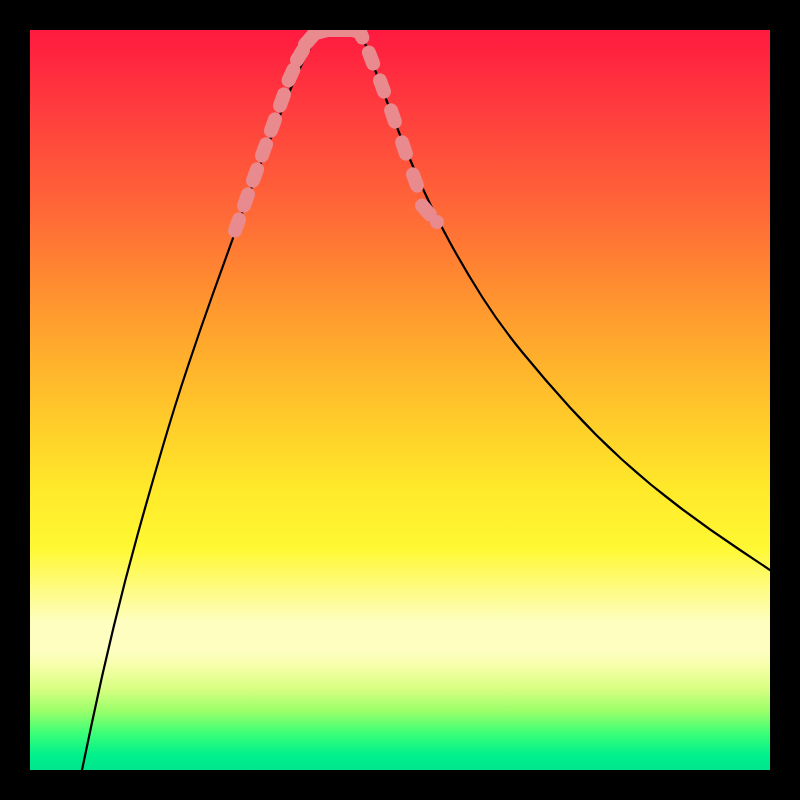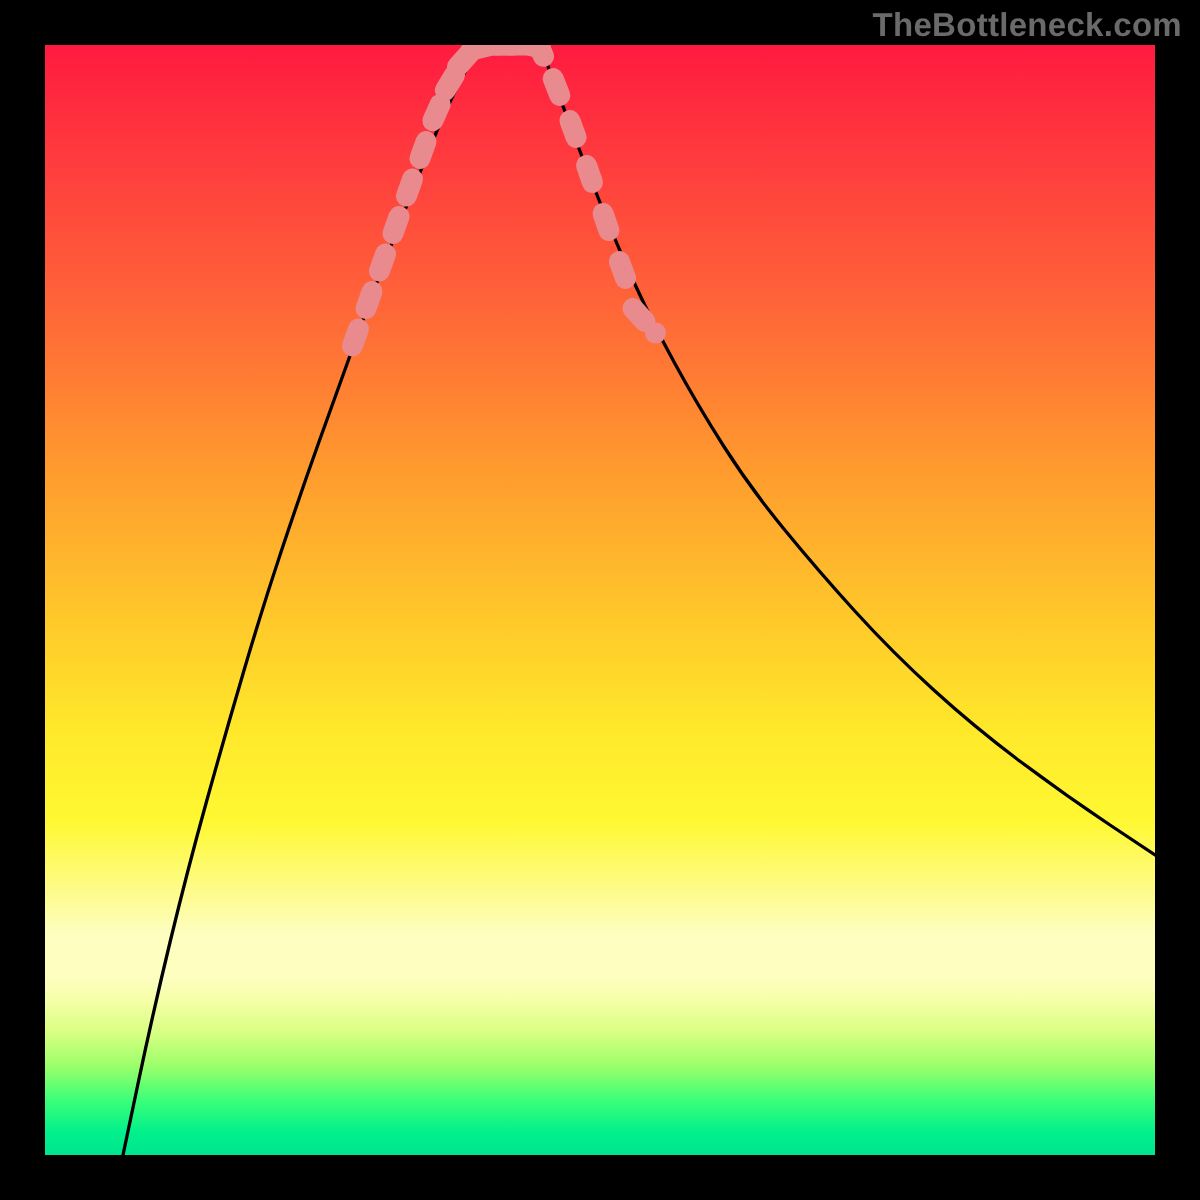--- a/index.html
+++ b/index.html
@@ -108,14 +108,13 @@
             <path d="M 349.93447210504945 50.36674210468035 L 354.06552789495055 61.63325789531965" stroke="#e98a8f" stroke-width="14" stroke-linecap="round" fill="none"></path>
             <path d="M 361.0495213889337 80.3258804041708 L 364.9504786110663 91.6741195958292" stroke="#e98a8f" stroke-width="14" stroke-linecap="round" fill="none"></path>
             <path d="M 372.0495213889337 112.3258804041708 L 375.9504786110663 123.6741195958292" stroke="#e98a8f" stroke-width="14" stroke-linecap="round" fill="none"></path>
             <path d="M 382.93447210504945 144.36674210468036 L 387.06552789495055 155.63325789531964" stroke="#e98a8f" stroke-width="14" stroke-linecap="round" fill="none"></path>
             <path d="M 391.94565222889594 175.57707515879554 L 400.05434777110406 184.42292484120446" stroke="#e98a8f" stroke-width="14" stroke-linecap="round" fill="none"></path>
             <path d="M 407 192 L 407 192" stroke="#e98a8f" stroke-width="14" stroke-linecap="round" fill="none"></path>
           </g>
         </g>
     </svg>
   </div>
-  <div class="watermark">TheBottleneck.com</div>
 </div>
 
 </body></html>

